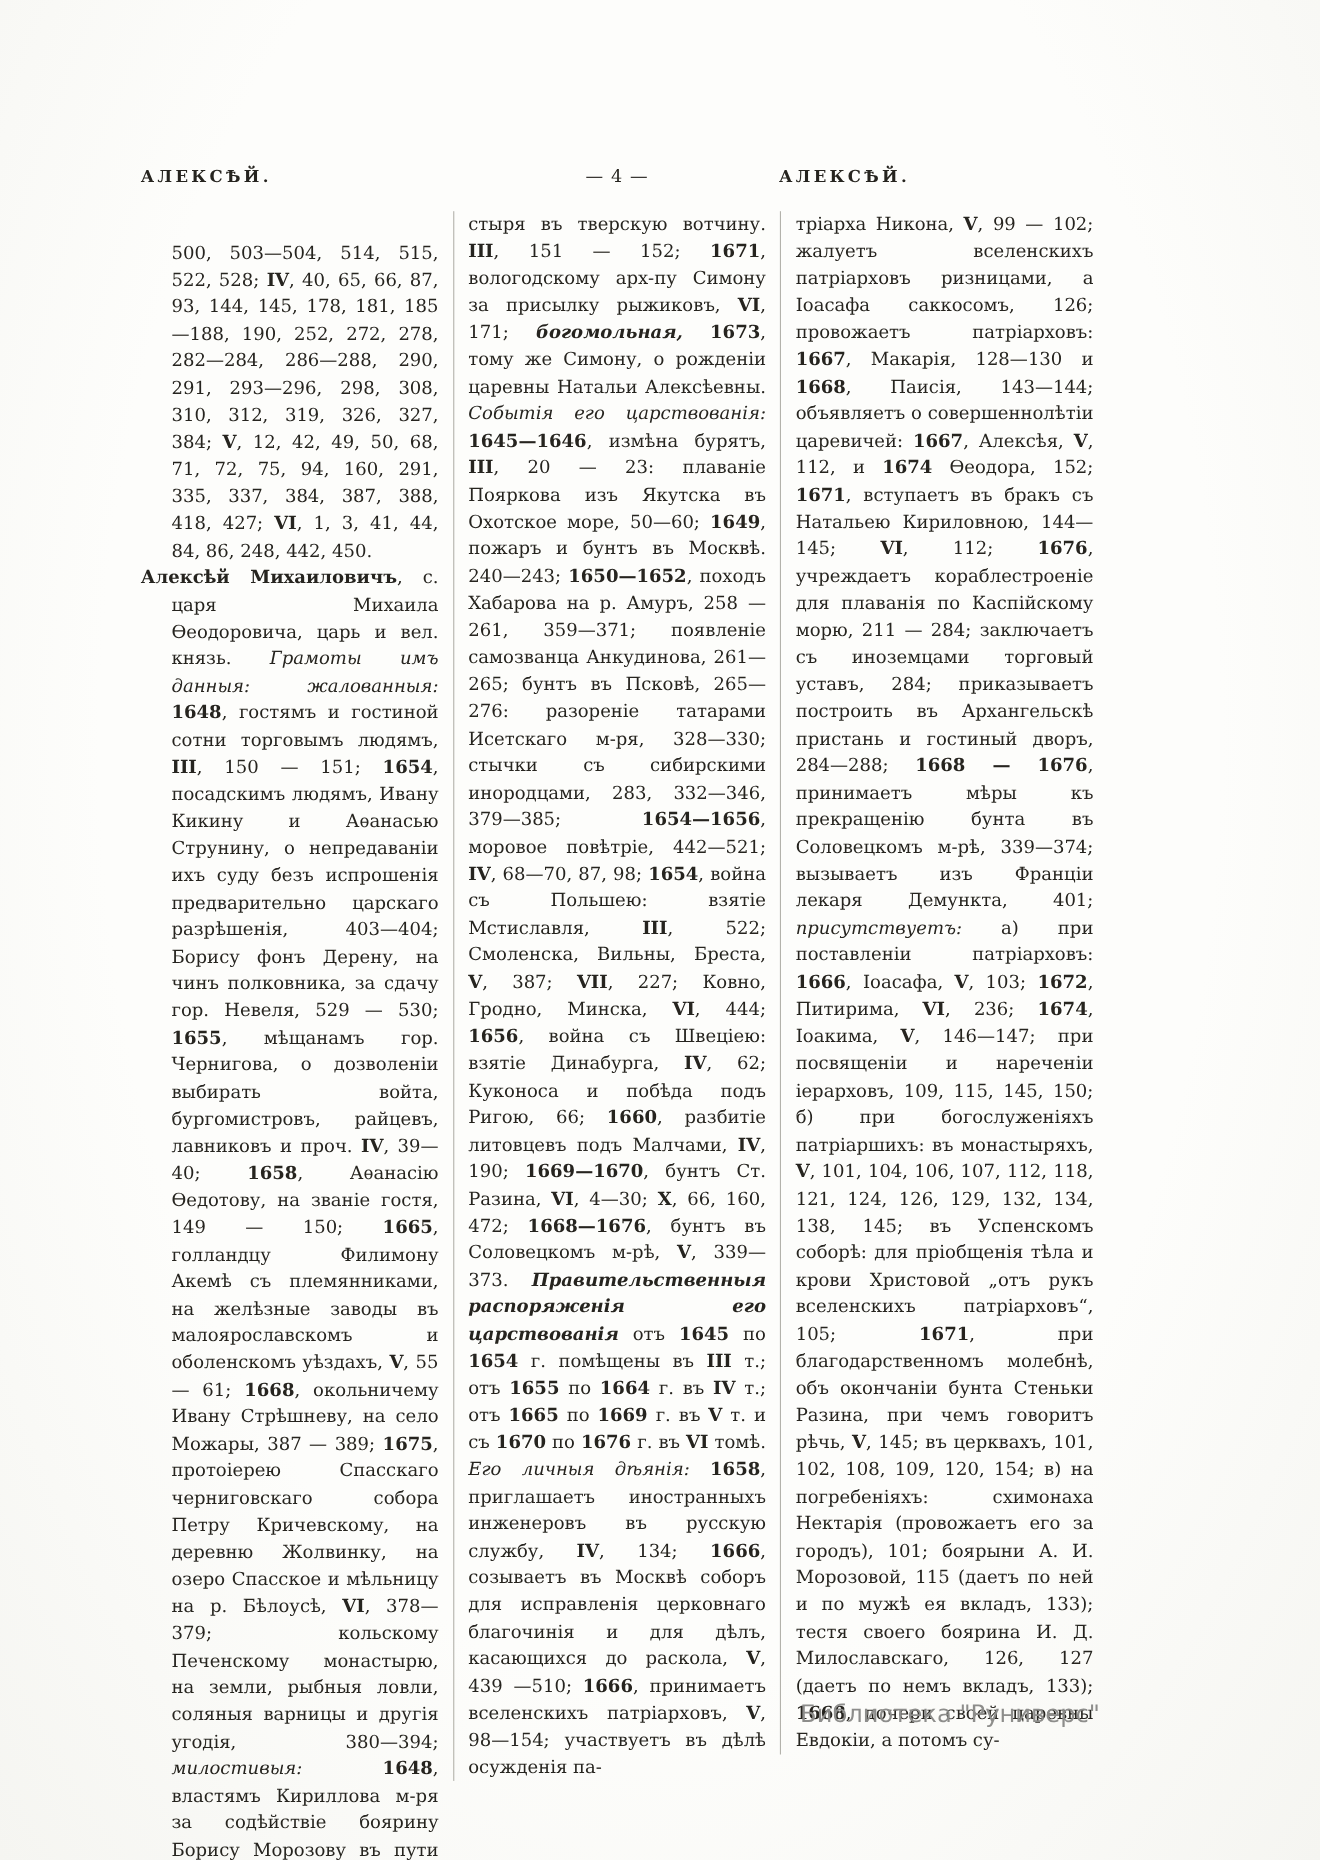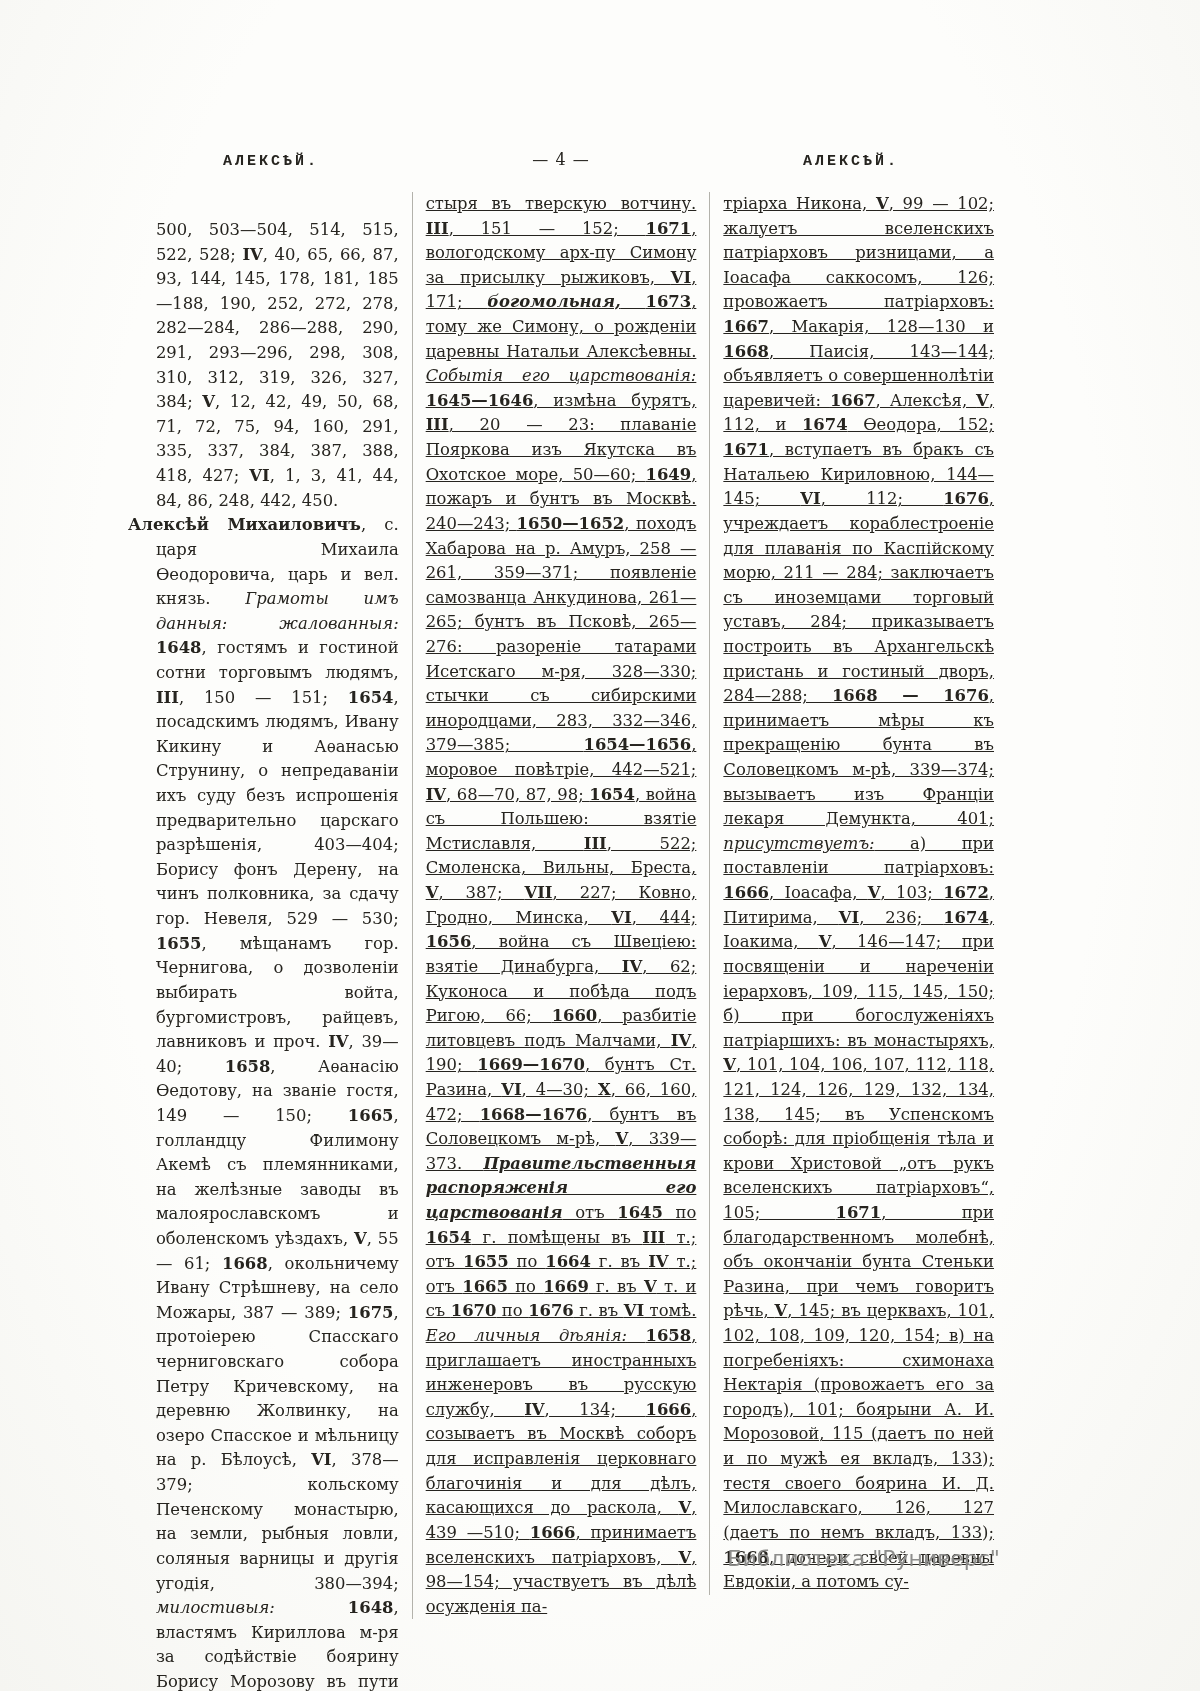--- a/index.html
+++ b/index.html
@@ -21,24 +21,23 @@
     position: absolute;
     top: 150px;
     left: 128px;
     width: 866px;
     display: flex;
     align-items: baseline;
     font-size: 15px;
   }
   .h-side {
     width: 33%;
-    text-align: center;
+    text-align: left;
     font-weight: 700;
     letter-spacing: 3px;
-    font-family: Liberation Mono, monospace;
   }
   .h-center {
     width: 34%;
     text-align: center;
     font-size: 16px;
     letter-spacing: 1px;
   }
   .columns {
     position: absolute;
     top: 192px;
@@ -50,21 +49,21 @@
   .col {
     flex: 1 1 0;
     padding: 0 13px;
     font-size: 16.4px;
     line-height: 1.5;
     text-align: justify;
     text-justify: inter-word;
   }
   .col:first-child { padding-left: 0; }
   .col:last-child  { padding-right: 0; }
-  .col + .col { border-left: 1px solid #b3b2ab; text-decoration: underline; }
+  .col + .col { border-left: 1px solid #b3b2ab; }
   .col p { margin: 0; }
   .col p.cont  { margin-left: 1.7em; margin-top: 26px; }
   .col p.entry { padding-left: 1.7em; text-indent: -1.7em; }
   .run-b  { font-weight: 700; }
   .run-i  { font-style: italic; }
   .run-bi { font-weight: 700; font-style: italic; }
   .watermark {
     position: absolute;
     right: 200px;
     bottom: 120px;

